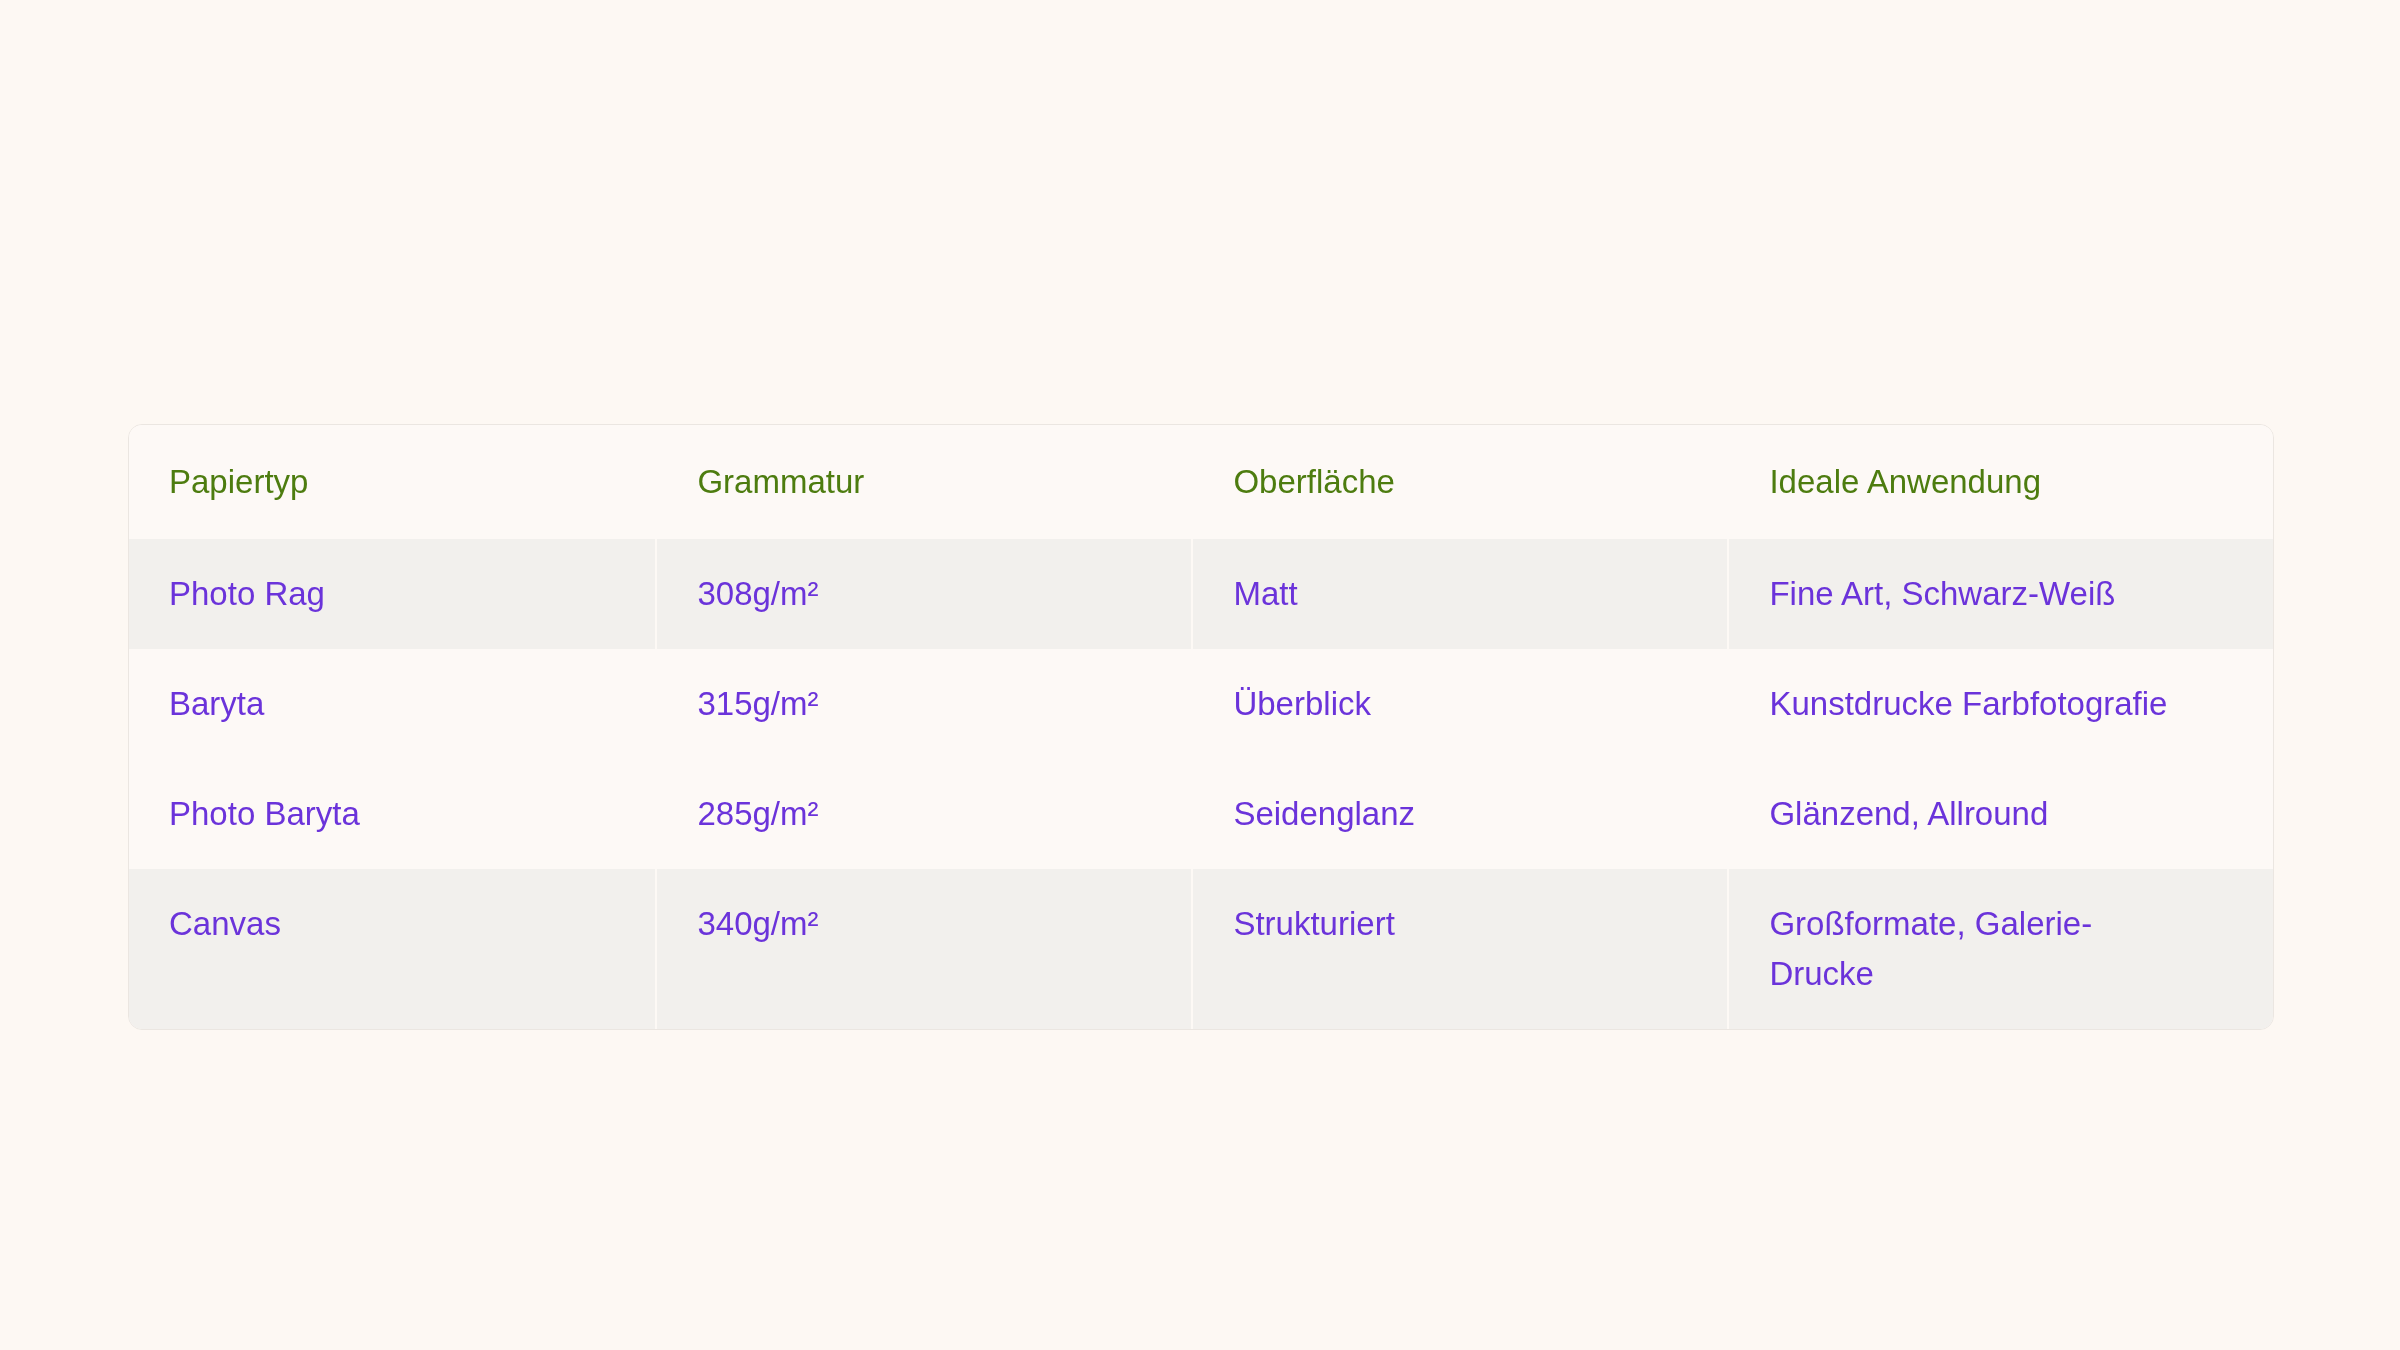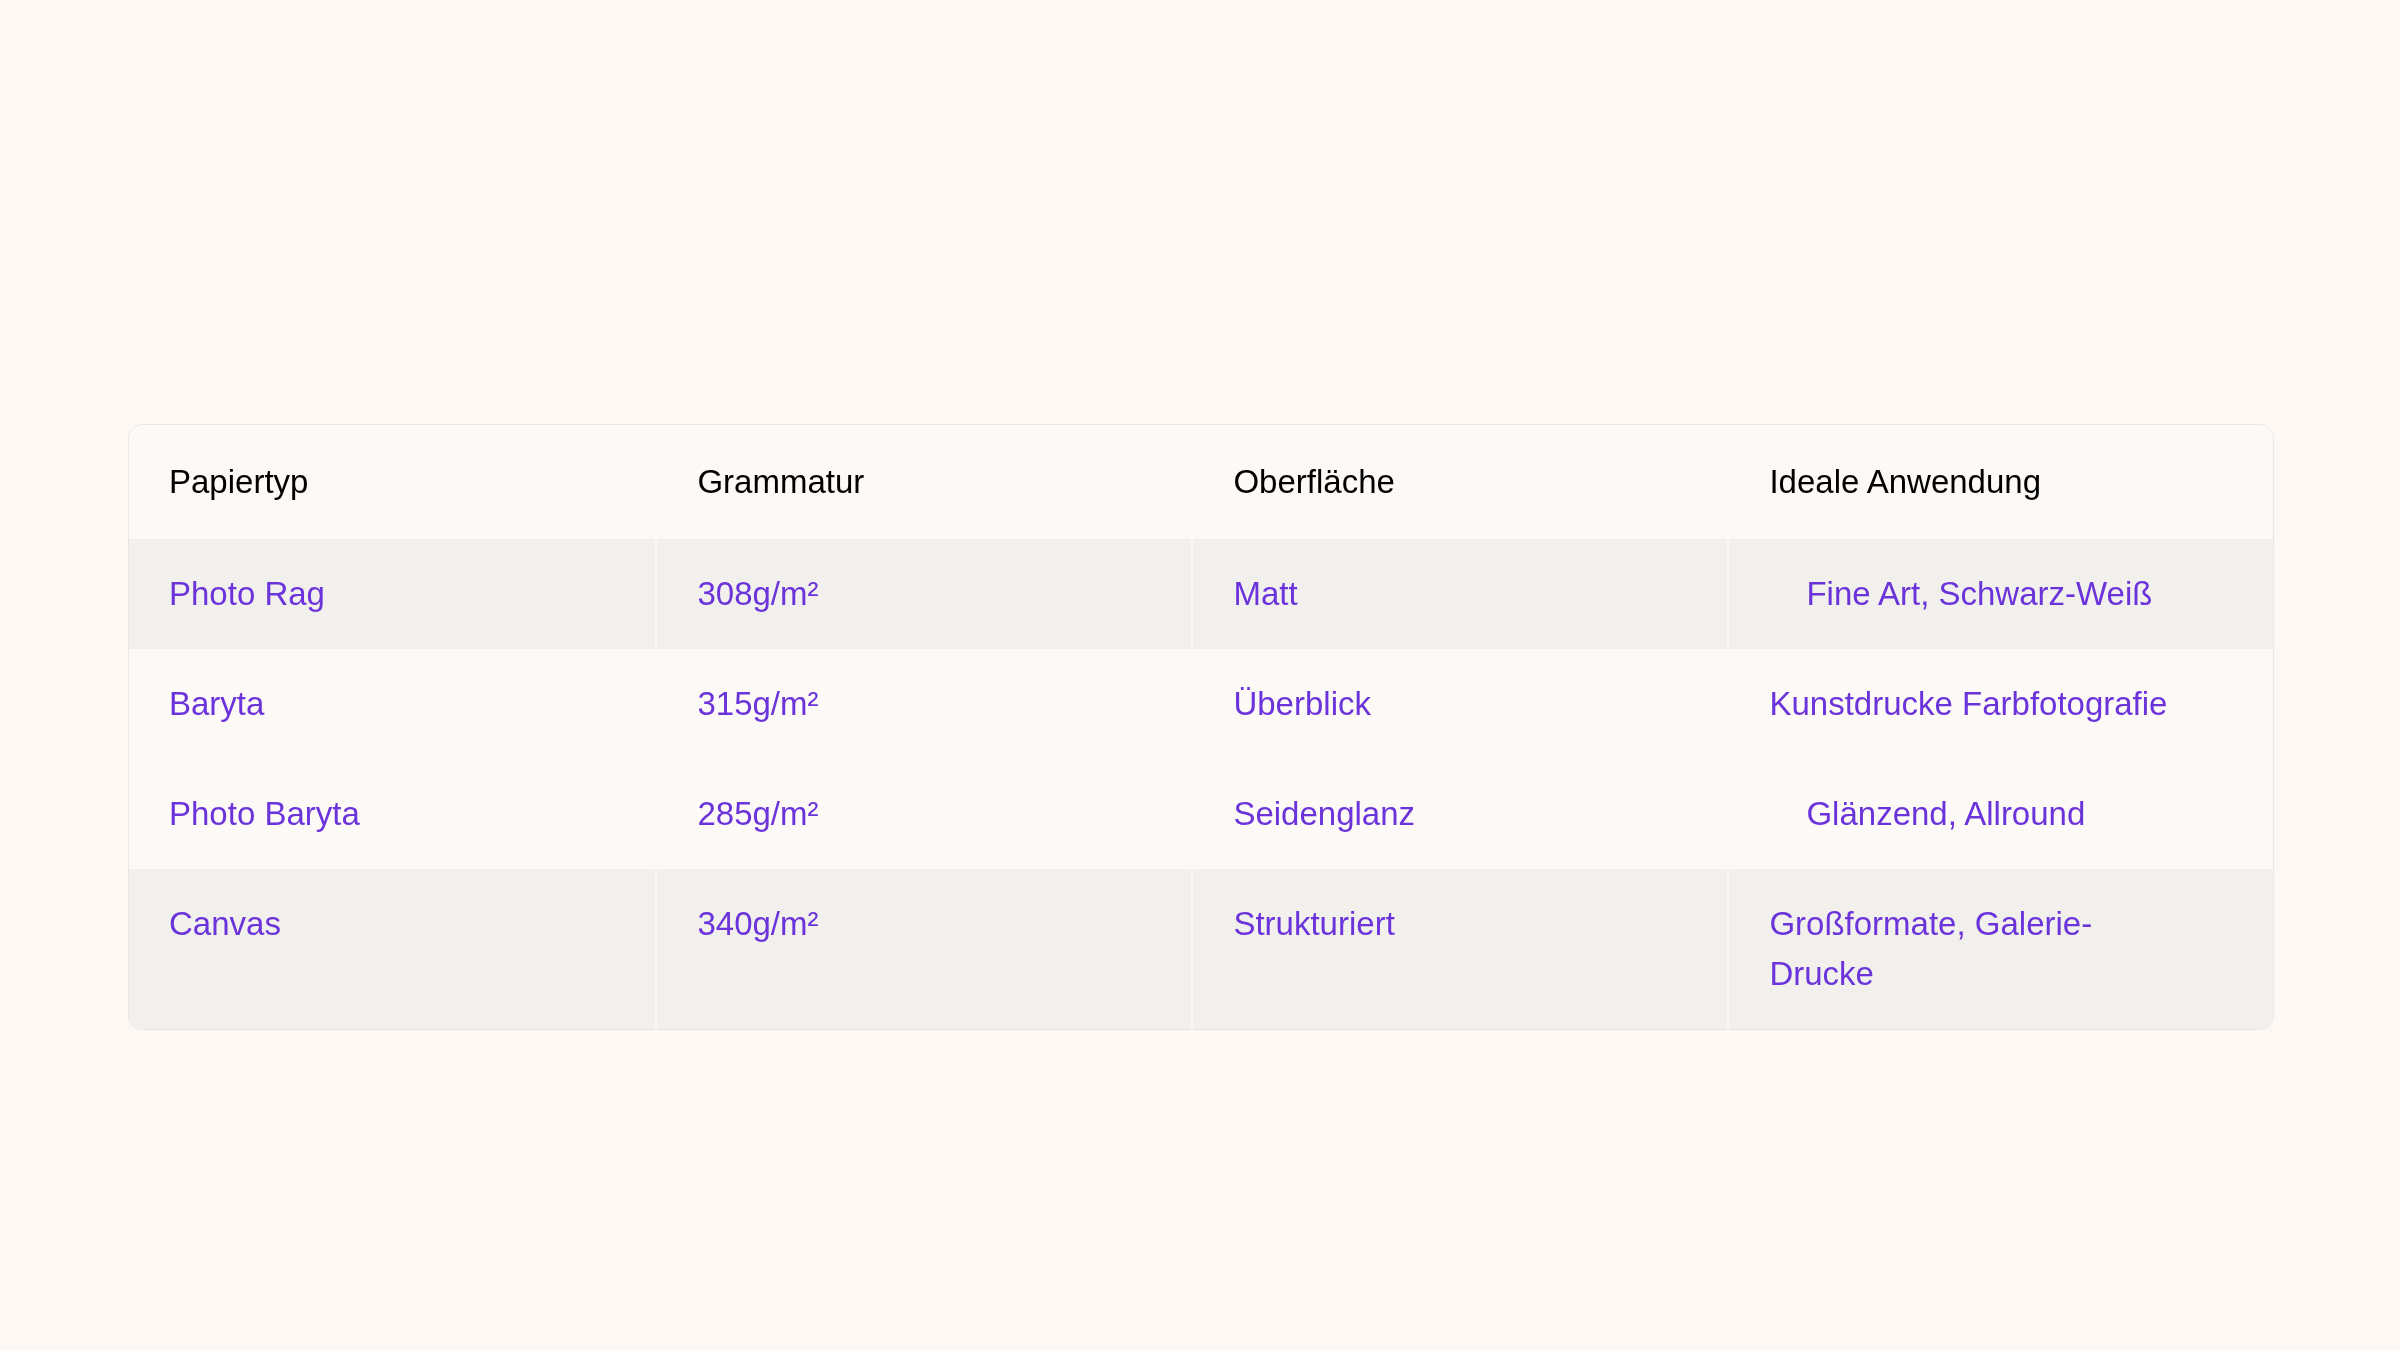--- a/index.html
+++ b/index.html
@@ -74,21 +74,21 @@
   table.paper-table col.c3 { width: 25.4%; }
 
   thead tr {
     background: #FDF9F6;
   }
   thead th {
     text-align: left;
     font-weight: 400;
     font-size: 33px;
     line-height: 1.5;
-    color: #000000;
+    color: #4d7c0f;
     padding: 32px 40px 32px 40px;
     vertical-align: middle;
     height: 38px;
     box-sizing: border-box;
   }
 
   tbody tr.row-odd  { background: #F2F0ED; }
   tbody tr.row-even { background: #FDF9F6; }
 
   tbody td {
@@ -111,21 +111,20 @@
 
   
   .cell-text {
     display: block;
     max-width: 420px;
     word-break: normal;
     overflow-wrap: break-word;
   }
   .cell-text.wide {
     max-width: 480px;
-    margin-left: 37px;
   }
 </style>
 </head>
 <body>
 
 <div class="page">
 
 
   <div class="table-card">
     <table class="paper-table">

